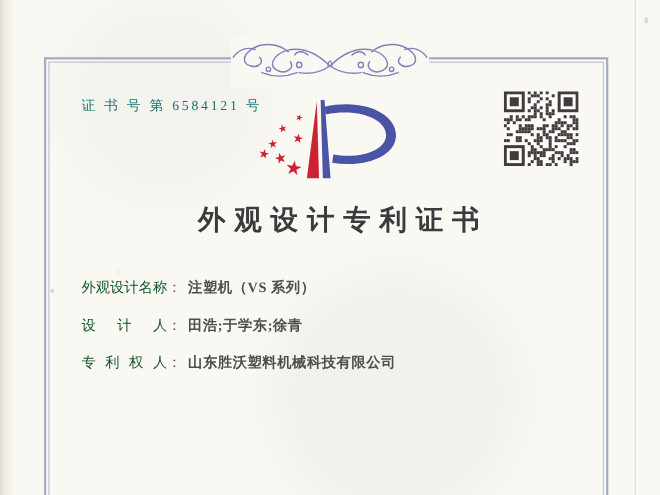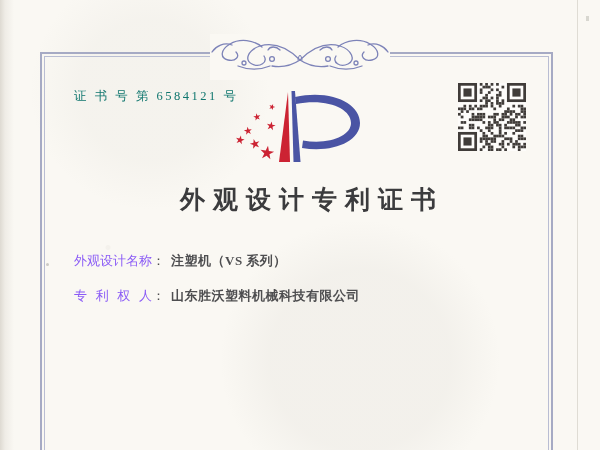--- a/index.html
+++ b/index.html
@@ -45,21 +45,21 @@
   .fields {
     position: absolute; left: 74px; top: 252px; width: 470px;
   }
   .field-row {
     height: 19px; margin-bottom: 15.6px;
     font-size: 13px; color: #4e4e50; white-space: nowrap;
   }
   .field-label {
     display: inline-block; width: 78px;
     text-align: justify; text-align-last: justify;
-    color: #8b5cf6;
+    color: #14532d;
   }
   .field-colon { display: inline-block; margin-right: 6px; }
   .field-value { letter-spacing: 0.5px; font-weight: bold; }
   .speck1 { position: absolute; left: 46px; top: 263px; width: 3px; height: 3px;
     border-radius: 50%; background: rgba(120,118,112,.35); }
   .speck2 { position: absolute; left: 586px; top: 16px; width: 3px; height: 5px;
     background: rgba(140,138,130,.3); }
 </style>
 </head>
 <body>
@@ -337,15 +337,18 @@
     </svg>
 </div>
 
 <div class="title">外观设计专利证书</div>
 
 <div class="fields">
   <div class="field-row">
     <span class="field-label">外观设计名称</span><span class="field-colon">：</span><span class="field-value">注塑机（VS 系列）</span>
   </div>
   <div class="field-row">
+    <span class="field-label">设计人</span><span class="field-colon">：</span><span class="field-value">田浩;于学东;徐青</span>
+  </div>
+  <div class="field-row">
     <span class="field-label">专利权人</span><span class="field-colon">：</span><span class="field-value">山东胜沃塑料机械科技有限公司</span>
   </div>
 </div>
 
 </body></html>

